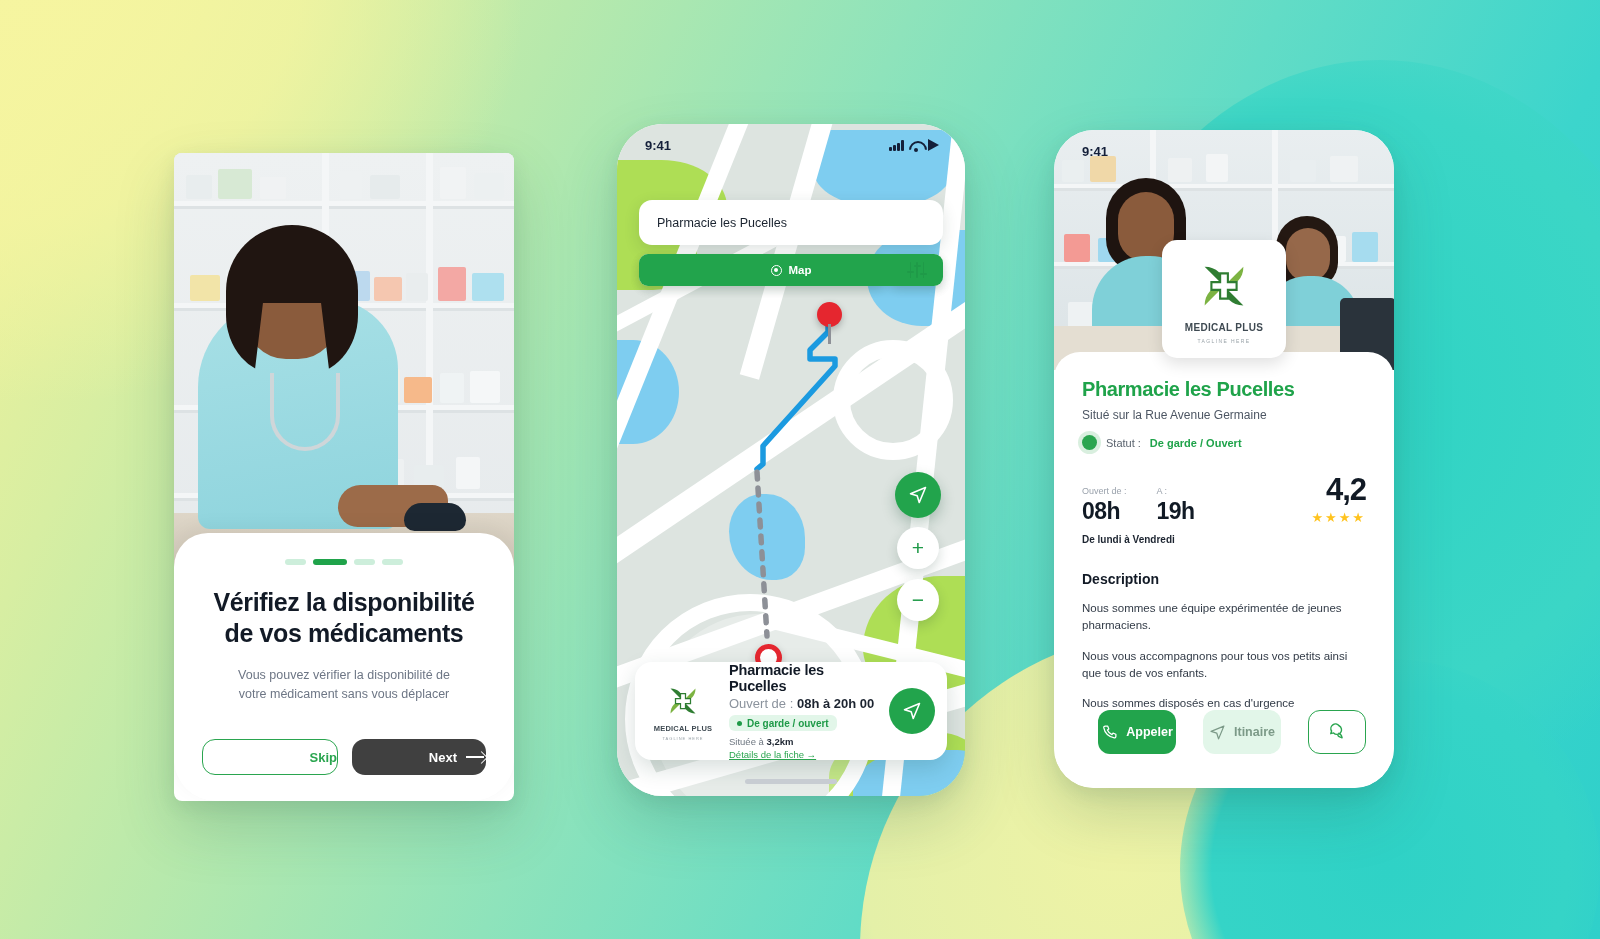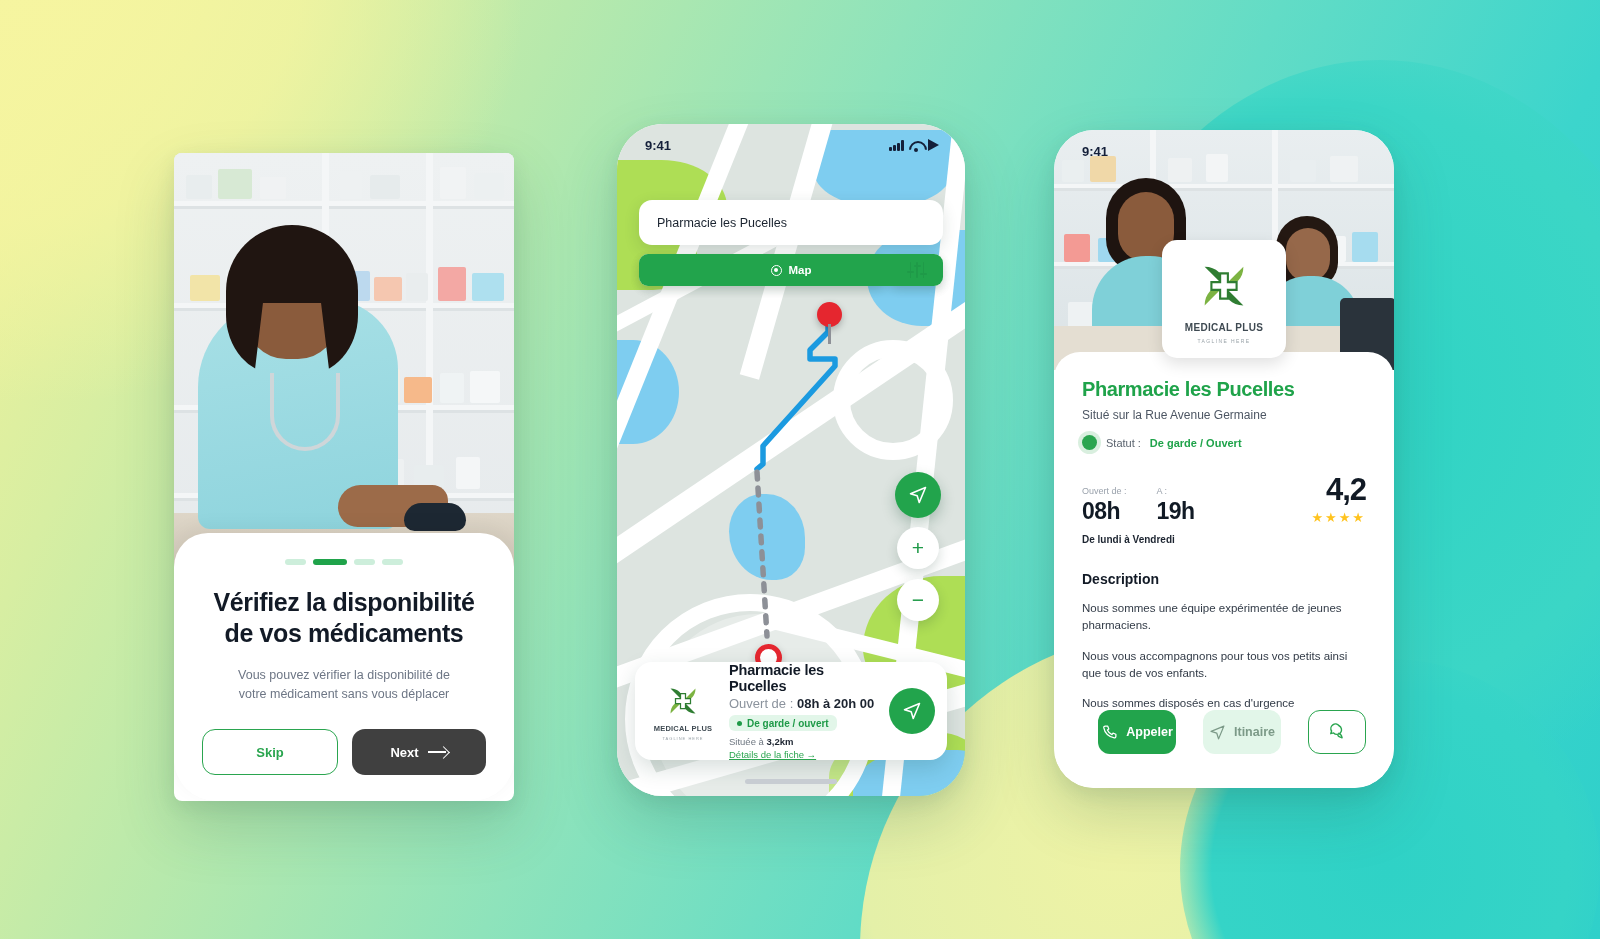--- a/index.html
+++ b/index.html
@@ -120,22 +120,22 @@
   .ob-title{
     font-size:25px; line-height:1.22; font-weight:800; color:#121a26;
     text-align:center; letter-spacing:-.4px;
   }
   .ob-sub{
     margin-top:18px; font-size:12.5px; line-height:1.55; color:#6d7685;
     text-align:center; max-width:230px;
   }
   .ob-actions{ margin-top:auto; margin-bottom:26px; display:flex; gap:14px; width:100%; }
   .btn{
-    flex:1; height:46px; border-radius:13px; display:flex; align-items:center;
-    justify-content:center; gap:9px; font-size:13px; font-weight:600; cursor:pointer;
+    flex:1; height:36px; border-radius:13px; display:flex; align-items:center;
+    justify-content:flex-end; gap:9px; font-size:13px; font-weight:600; cursor:pointer;
   }
   .btn-outline{ border:1.6px solid #2aa54f; color:#2aa54f; background:#fff; }
   .btn-solid{ background:#404040; color:#fff; }
   .arrow-r{ width:20px; height:12px; position:relative; }
   .arrow-r::before{ content:""; position:absolute; left:0; top:5px; width:18px; height:1.8px; background:#fff; }
   .arrow-r::after{ content:""; position:absolute; right:0; top:1.5px; width:8px; height:8px;
     border-top:1.8px solid #fff; border-right:1.8px solid #fff; transform:rotate(45deg); }
 
   
   .map{

